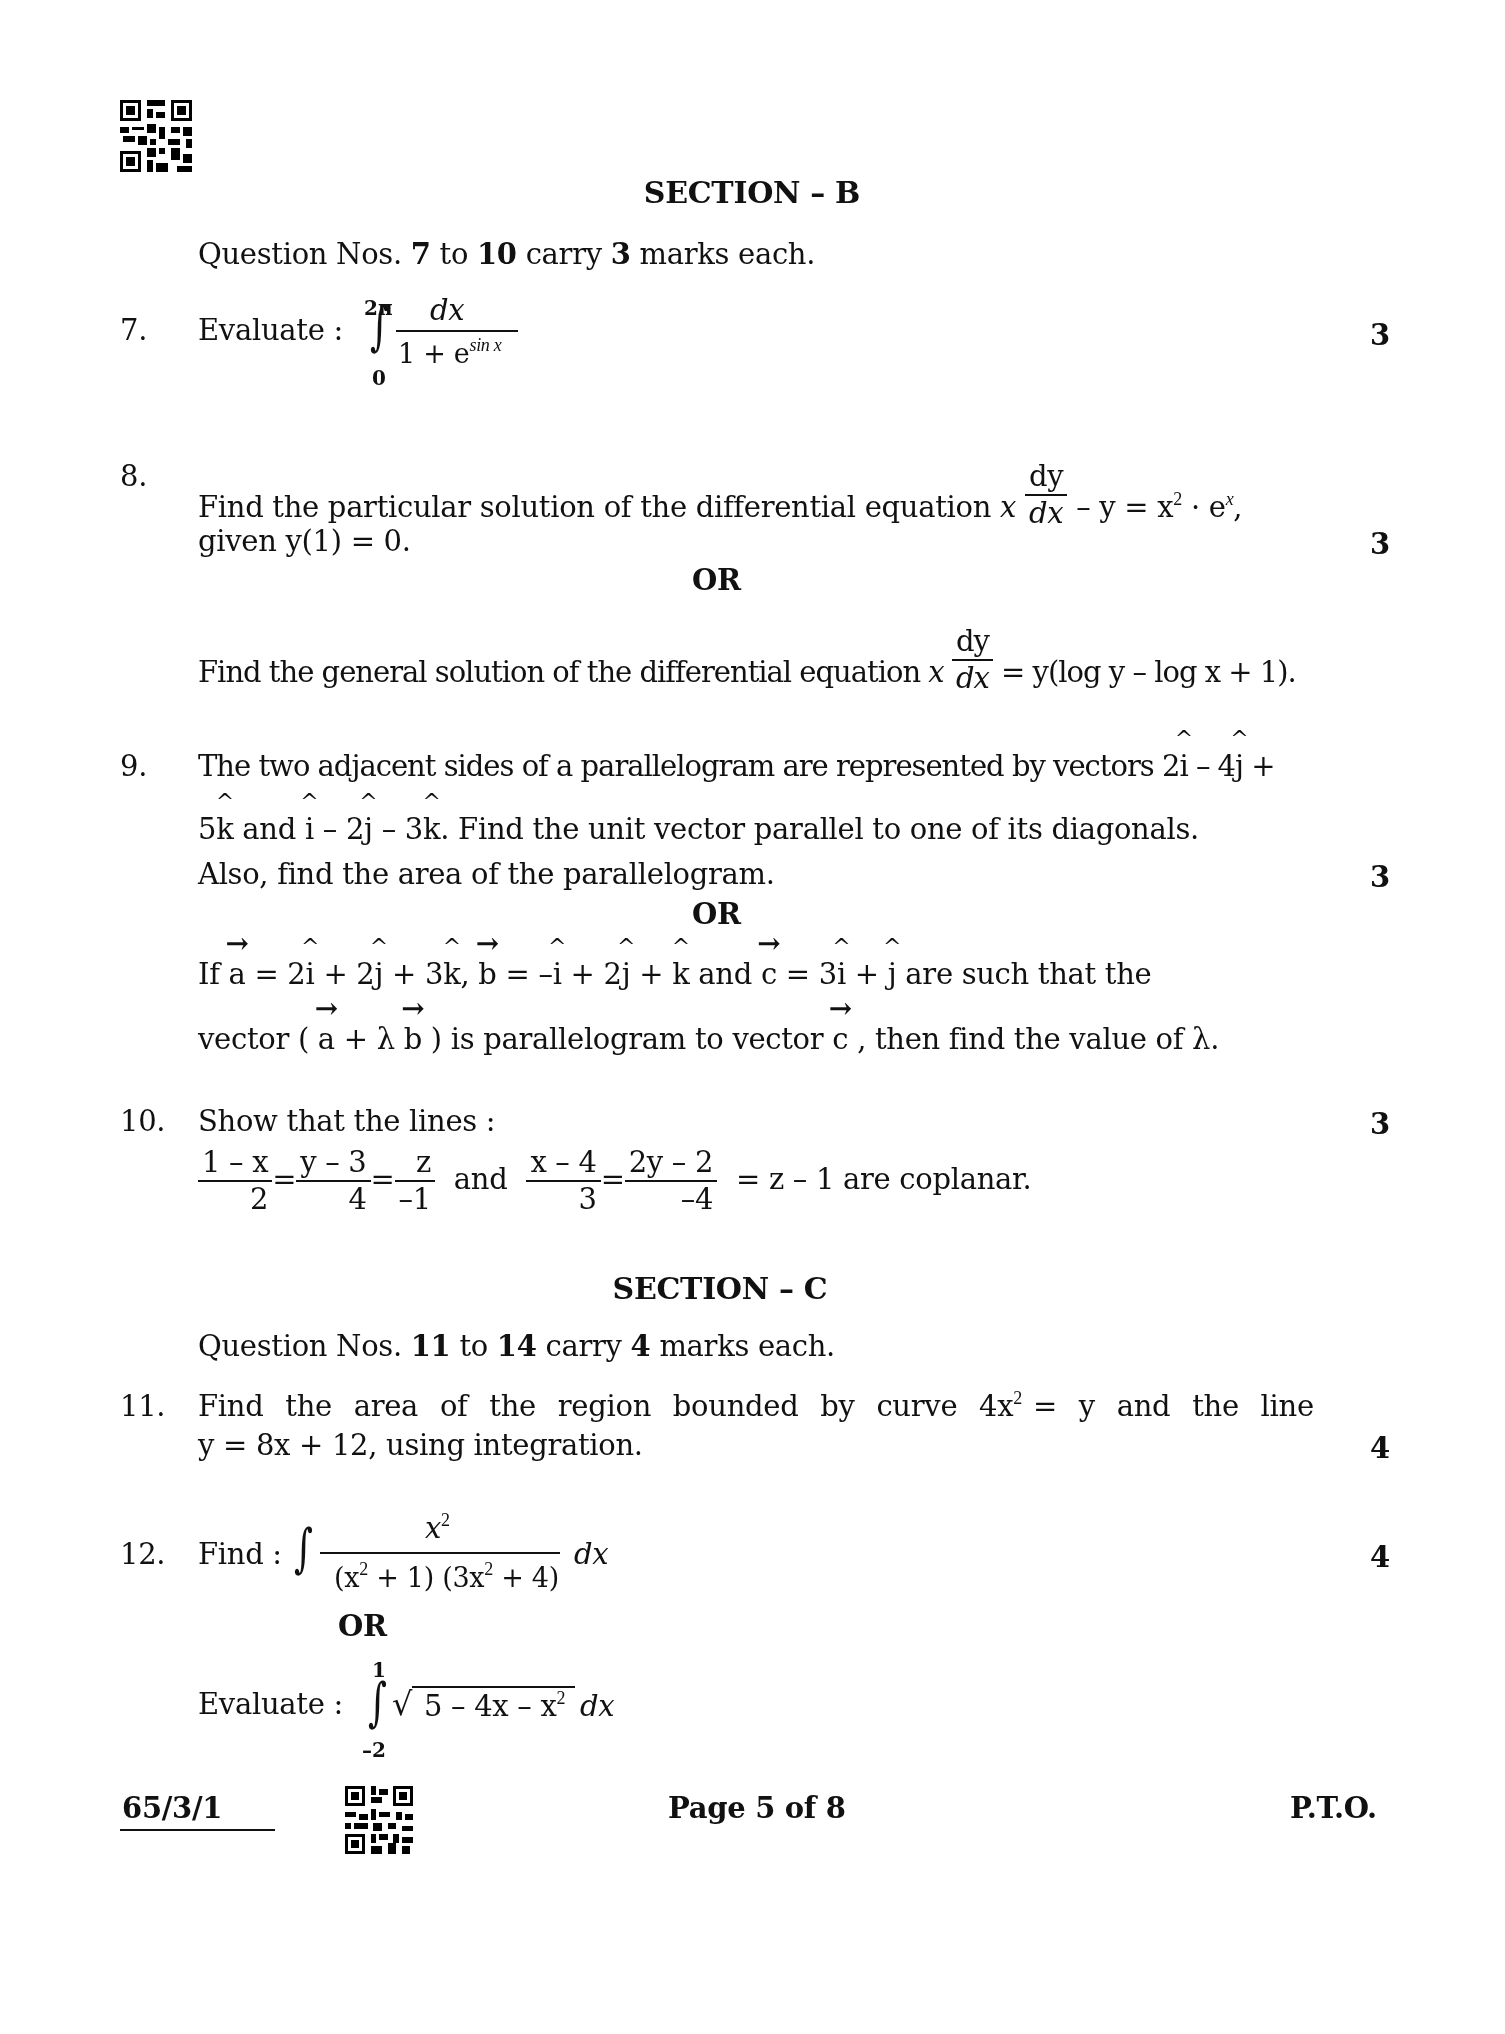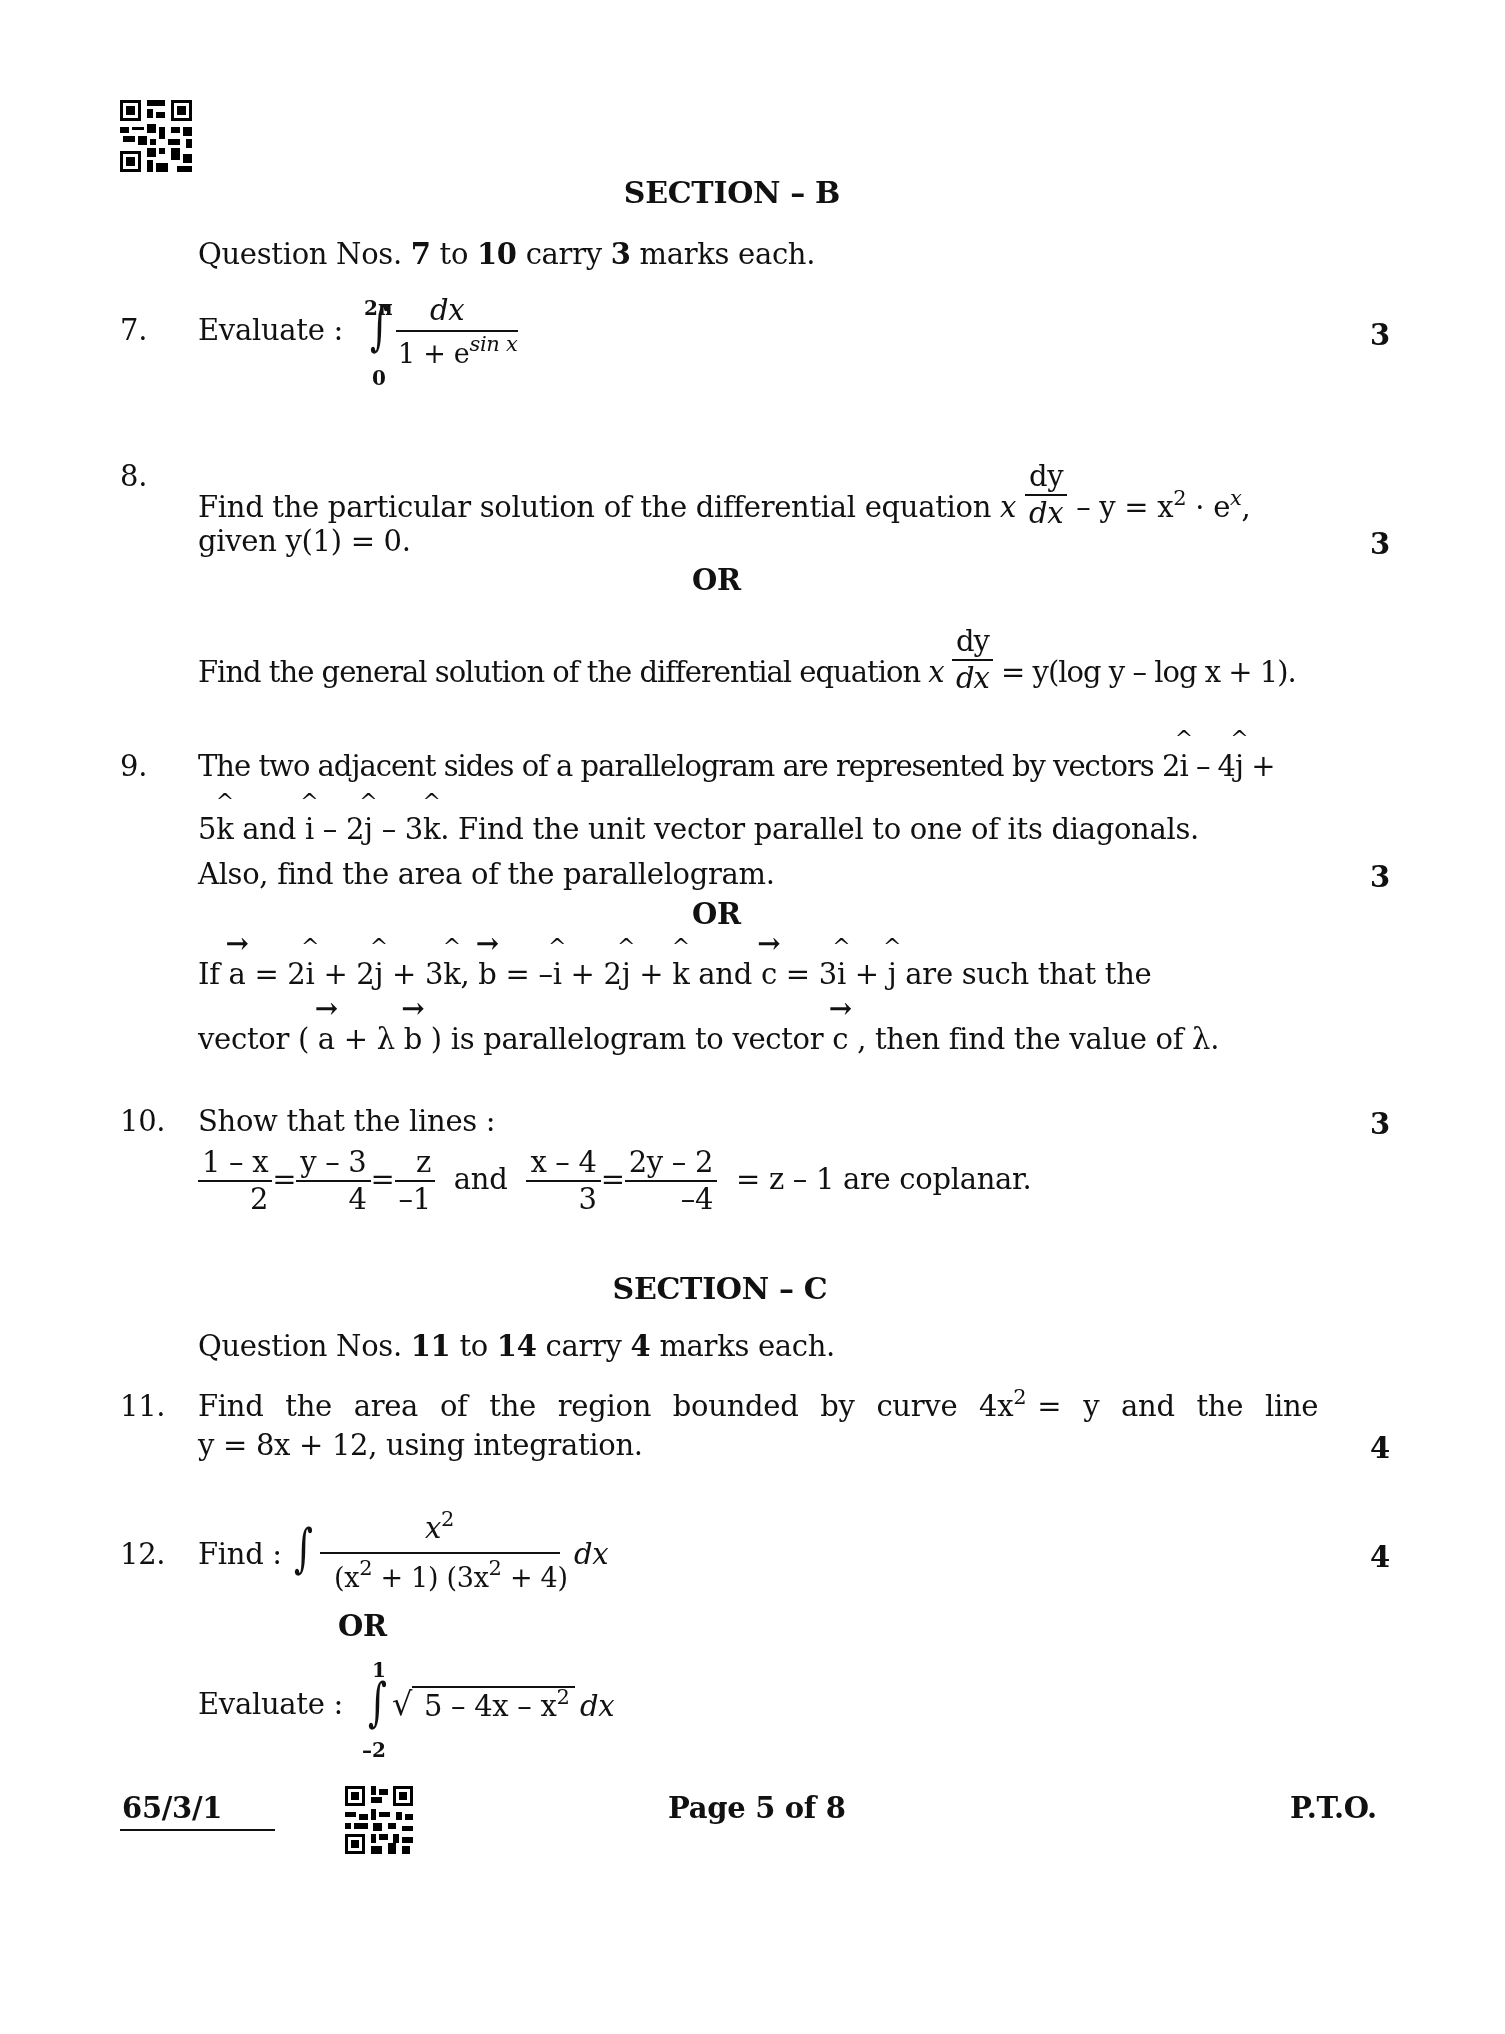--- a/index.html
+++ b/index.html
@@ -11,21 +11,21 @@
   .i { font-style:italic; }
   .qno { left:120px; }
   .mark { left:1370px; font-weight:bold; font-size:29px; }
   .center { text-align:center; }
   .hat, .vec { position:relative; display:inline-block; }
   .hat::before { content:"^"; position:absolute; left:50%; transform:translateX(-50%); top:-24px; font-size:22px; font-weight:normal; }
   .vec::before { content:"\2192"; position:absolute; left:50%; transform:translateX(-50%); top:-30px; font-size:28px; font-weight:bold; }
   .frac { display:inline-block; vertical-align:middle; text-align:right; }
   .frac .num { display:block; padding:0 4px 3px; border-bottom:2px solid #111; }
   .frac .den { display:block; padding:3px 4px 0; }
-  sup { font-size:21px; vertical-align:12px; line-height:0; }
+  sup { font-size:18px; vertical-align:12px; line-height:0;font-family:Liberation Serif, serif; }
   .lim { position:absolute; font-size:20px; font-weight:bold; }
   .integral { font-size:52px; line-height:1; font-weight:normal; display:inline-block; transform:scaleX(0.7); }
   .qr { position:absolute; background:#fff; }
   .qr svg { display:block; }
   .rule { position:absolute; background:#111; }
 </style>
 </head>
 <body>
 
 <div class="qr" style="left:120px;top:100px;width:72px;height:72px;">
@@ -56,21 +56,21 @@
       <rect x="9" y="16" width="3" height="3" fill="#000"></rect>
     <rect x="13" y="16" width="2" height="2" fill="#000"></rect>
       <rect x="17" y="16" width="3" height="4" fill="#000"></rect>
       <rect x="21" y="18" width="3" height="3" fill="#000"></rect>
     <rect x="9" y="20" width="2" height="4" fill="#000"></rect>
       <rect x="12" y="21" width="4" height="3" fill="#000"></rect>
       <rect x="19" y="22" width="5" height="2" fill="#000"></rect>
   </svg>
 </div>
 
-<div class="abs t b center" style="left:532px;width:400px;top:178px;font-size:30px;">SECTION – B</div>
+<div class="abs t b center" style="left:552px;width:400px;top:178px;font-size:30px;">SECTION – B</div>
 
 <div class="abs t" style="left:198px;top:240px;">
   <span>Question Nos. </span><span class="b">7</span><span> to </span><span class="b">10</span><span> carry </span><span class="b">3</span><span> marks each.</span>
 </div>
 
 <div>
   <div class="abs t qno" style="top:316px;">7.</div>
   <div class="abs t" style="left:198px;top:316px;">Evaluate :</div>
   <div class="abs lim" style="left:364px;top:296px;text-align:right;">2π</div>
   <div class="abs" style="left:366px;top:300px;"><span class="integral">∫</span></div>

